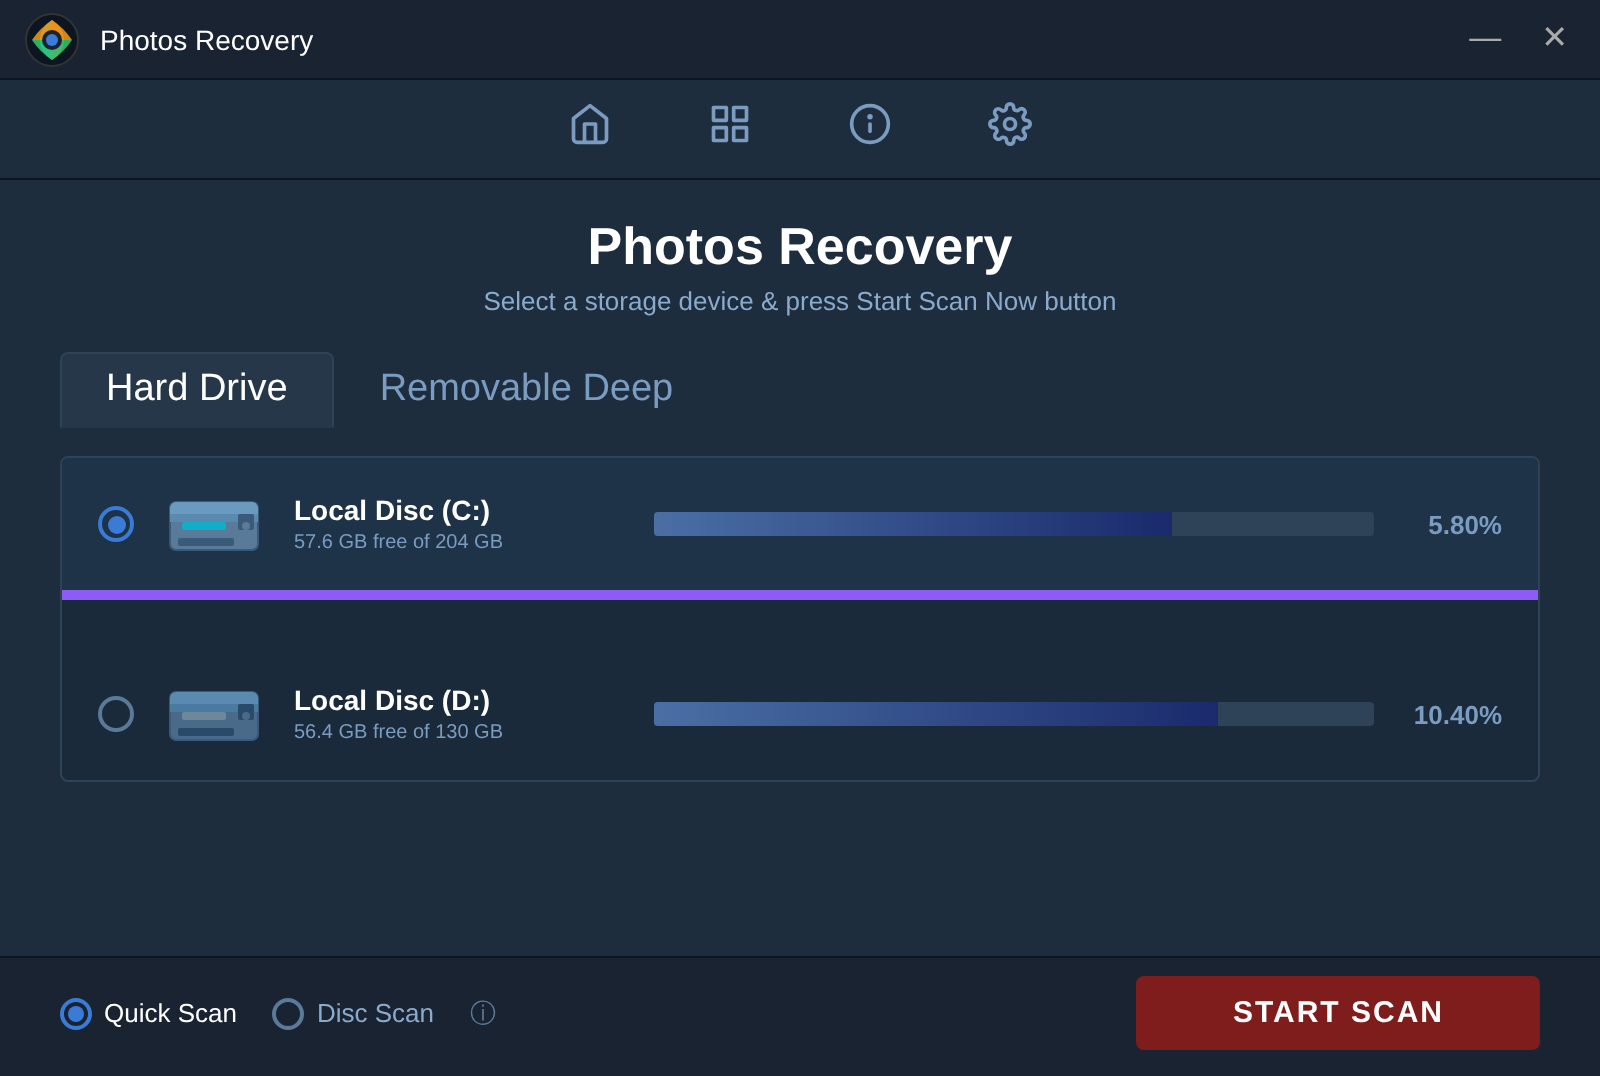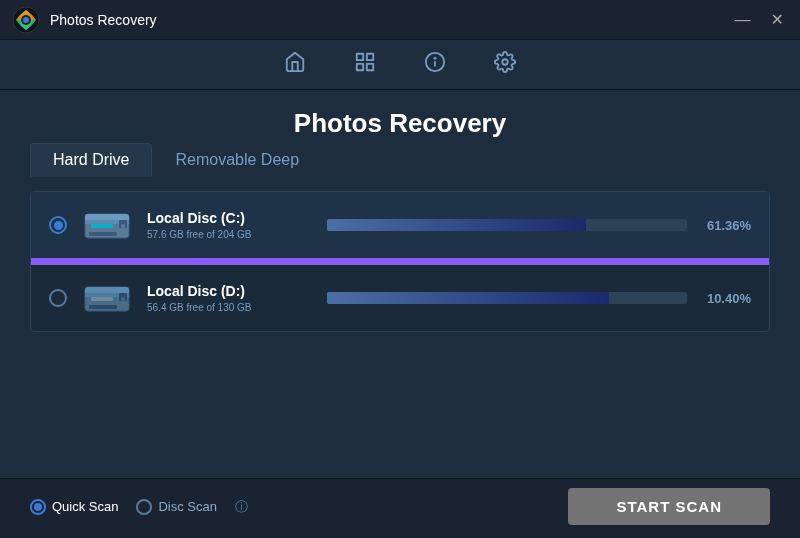--- a/index.html
+++ b/index.html
@@ -87,21 +87,21 @@
     }
 
     
     .tabs {
       display: flex;
       gap: 0;
       margin-bottom: 14px;
     }
     .tab {
       padding: 7px 22px;
-      font-size: 16px;
+      font-size: 19px;
       cursor: pointer;
       border-radius: 4px 4px 0 0;
       border: 1px solid #2e4258;
     }
     .tab.active {
       background: #253748;
       color: #ffffff;
       border-bottom: 1px solid #253748;
     }
     .tab.inactive {
@@ -116,24 +116,24 @@
       border-radius: 4px;
       background: #1a2a3a;
       overflow: hidden;
     }
 
     
     .drive-row {
       display: flex;
       align-items: center;
       padding: 14px 18px;
-      border-bottom: 7px solid #8b5cf6;
-      cursor: pointer;
-    }
-    .drive-row:last-child { border-bottom: none; }
+      border-bottom: 5px solid #8b5cf6;
+      cursor: pointer;
+    }
+    .drive-row:last-child { border-bottom: none; margin-top: 24px; }
     .drive-row.selected { background: #1f3348; }
 
     .radio-btn {
       width: 18px;
       height: 18px;
       border-radius: 50%;
       border: 2px solid #3a7bd5;
       display: flex;
       align-items: center;
       justify-content: center;
@@ -245,21 +245,21 @@
     .scan-opt .radio-circle.empty { border-color: #5a7a9a; }
 
     .info-icon {
       color: #5a7a9a;
       font-size: 13px;
       cursor: pointer;
     }
 
     .start-scan-btn {
       margin-left: auto;
-      background: #737373;
+      background: #7f1d1d;
       color: #ffffff;
       border: none;
       border-radius: 4px;
       padding: 10px 48px;
       font-size: 15px;
       font-weight: 700;
       letter-spacing: 1px;
       cursor: pointer;
       text-transform: uppercase;
     }
@@ -310,20 +310,21 @@
   <span class="nav-icon">
     <svg width="22" height="22" viewBox="0 0 24 24" fill="none" stroke="#7a9cc0" stroke-width="2" stroke-linecap="round" stroke-linejoin="round">
       <circle cx="12" cy="12" r="3"></circle>
       <path d="M19.4 15a1.65 1.65 0 0 0 .33 1.82l.06.06a2 2 0 1 1-2.83 2.83l-.06-.06a1.65 1.65 0 0 0-1.82-.33 1.65 1.65 0 0 0-1 1.51V21a2 2 0 1 1-4 0v-.09A1.65 1.65 0 0 0 9 19.4a1.65 1.65 0 0 0-1.82.33l-.06.06a2 2 0 1 1-2.83-2.83l.06-.06A1.65 1.65 0 0 0 4.68 15a1.65 1.65 0 0 0-1.51-1H3a2 2 0 1 1 0-4h.09A1.65 1.65 0 0 0 4.6 9a1.65 1.65 0 0 0-.33-1.82l-.06-.06a2 2 0 1 1 2.83-2.83l.06.06A1.65 1.65 0 0 0 9 4.68a1.65 1.65 0 0 0 1-1.51V3a2 2 0 1 1 4 0v.09a1.65 1.65 0 0 0 1 1.51 1.65 1.65 0 0 0 1.82-.33l.06-.06a2 2 0 1 1 2.83 2.83l-.06.06A1.65 1.65 0 0 0 19.4 9a1.65 1.65 0 0 0 1.51 1H21a2 2 0 1 1 0 4h-.09a1.65 1.65 0 0 0-1.51 1z"></path>
     </svg>
   </span>
 </div>
 
 <div class="main-content">
   <h1 class="page-title">Photos Recovery</h1>
+  <p class="page-subtitle">Select a storage device &amp; press Start Scan Now button</p>
 
   <div class="tabs">
     <div class="tab active">Hard Drive</div>
     <div class="tab inactive">Removable Deep</div>
   </div>
 
   <div class="drive-list-container">
 
     <div class="drive-row selected">
       <div class="radio-btn checked"></div>
@@ -344,21 +345,21 @@
         </svg>
       </div>
       <div class="drive-info">
         <div class="drive-name">Local Disc (C:)</div>
         <div class="drive-space">57.6 GB free of 204 GB</div>
       </div>
       <div class="progress-area">
         <div class="progress-bar-bg">
           <div class="progress-bar-fill" style="width: 71.81%"></div>
         </div>
-        <div class="progress-pct">61.36%</div>
+        <div class="progress-pct">5.80%</div>
       </div>
     </div>
 
     <div class="drive-row">
       <div class="radio-btn unchecked"></div>
       <div class="drive-icon">
         <svg width="52" height="38" viewBox="0 0 52 38" xmlns="http://www.w3.org/2000/svg">
           <rect x="4" y="8" width="44" height="24" rx="3" fill="#4a6a8a" stroke="#3a5a7a" stroke-width="1"></rect>
           <rect x="4" y="8" width="44" height="10" rx="3" fill="#5a8aaf"></rect>
           <rect x="4" y="14" width="44" height="4" fill="#4a7aa0"></rect>

